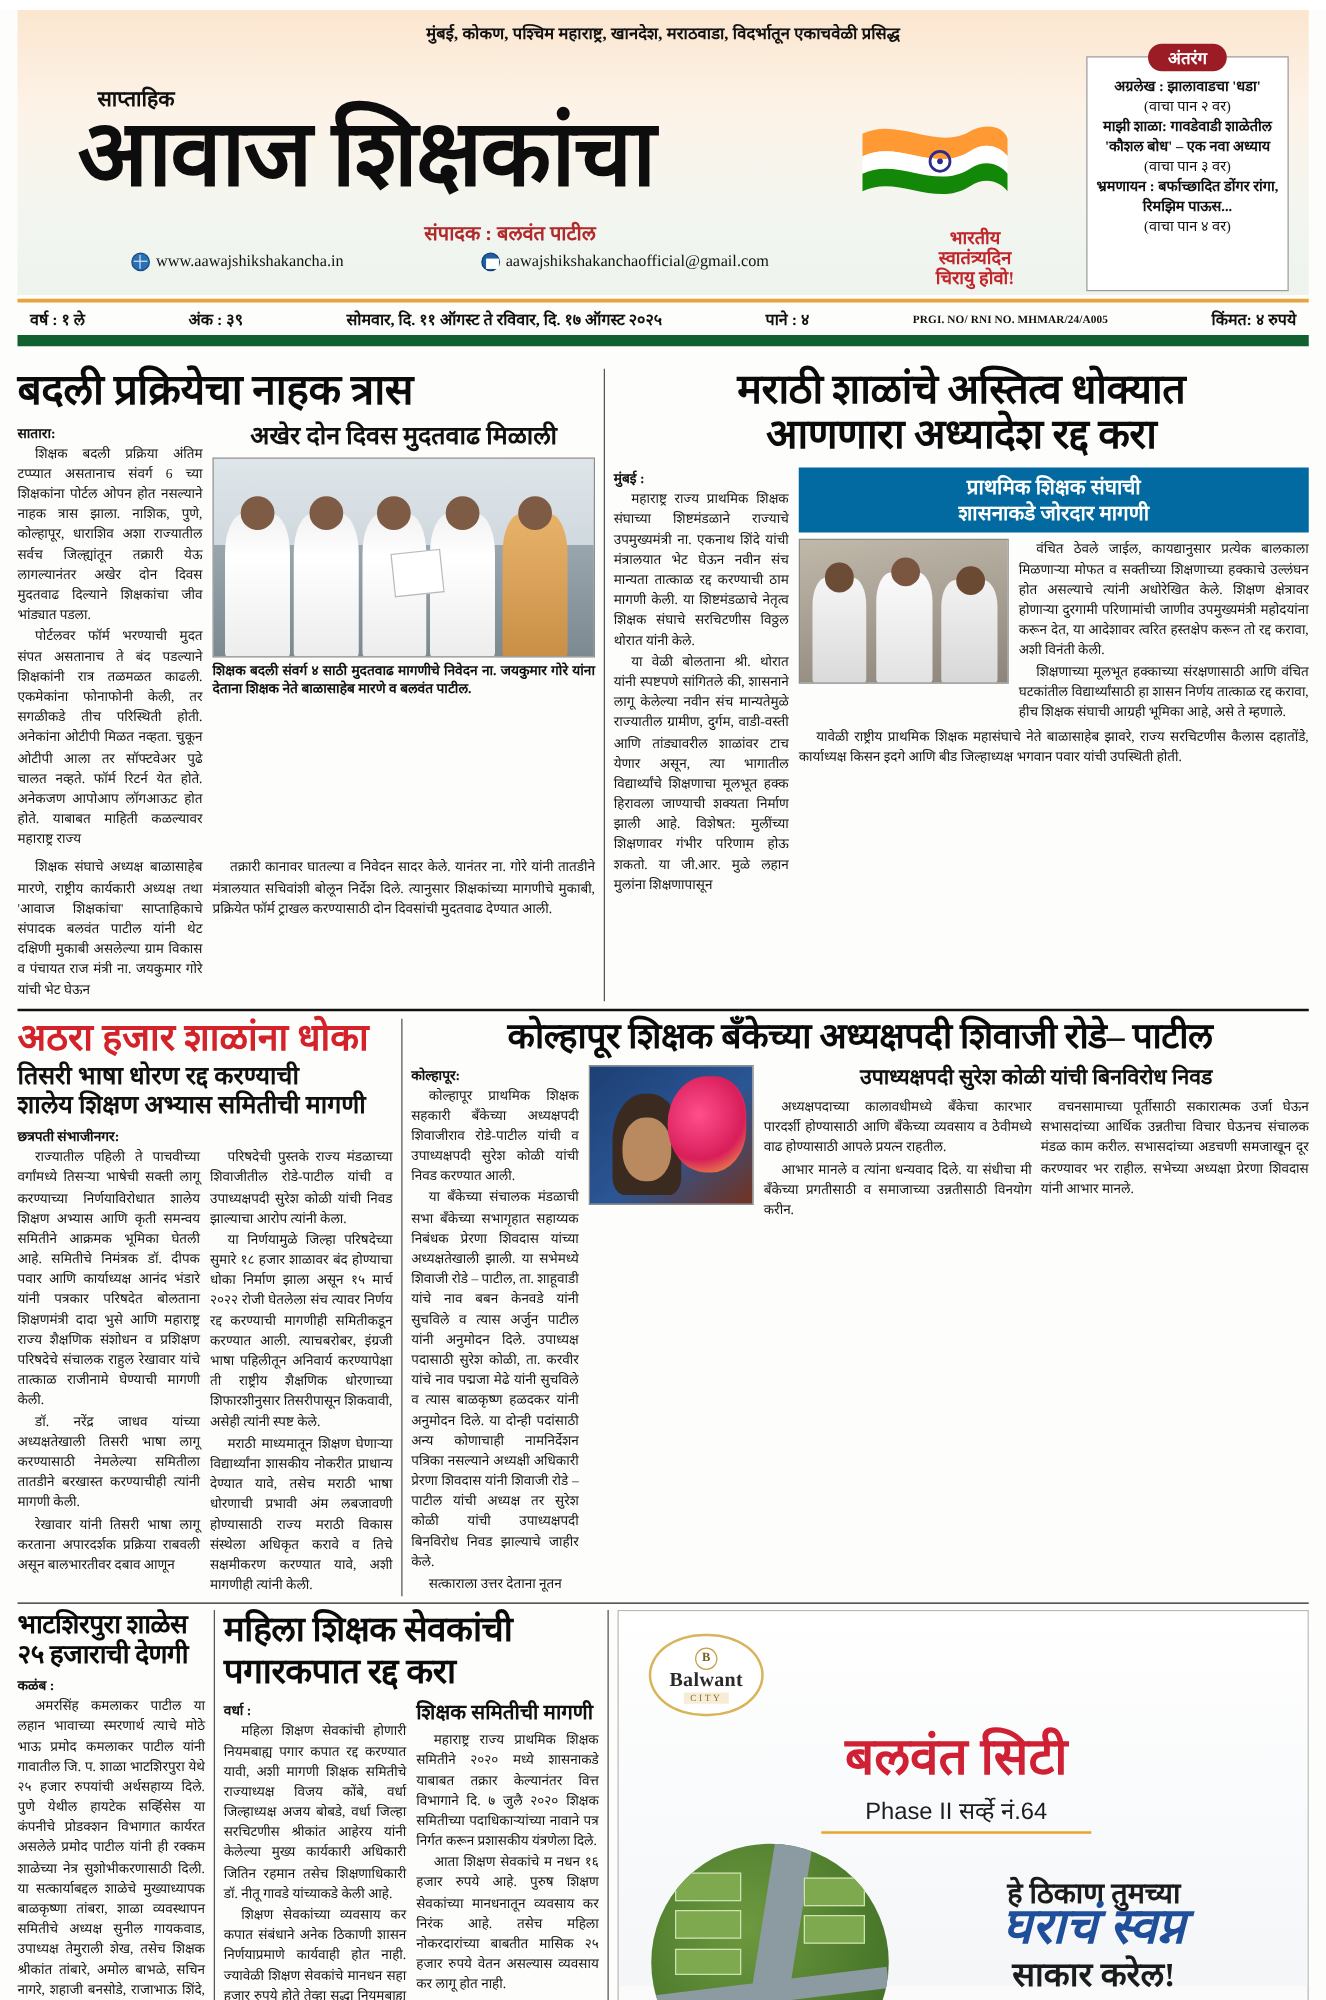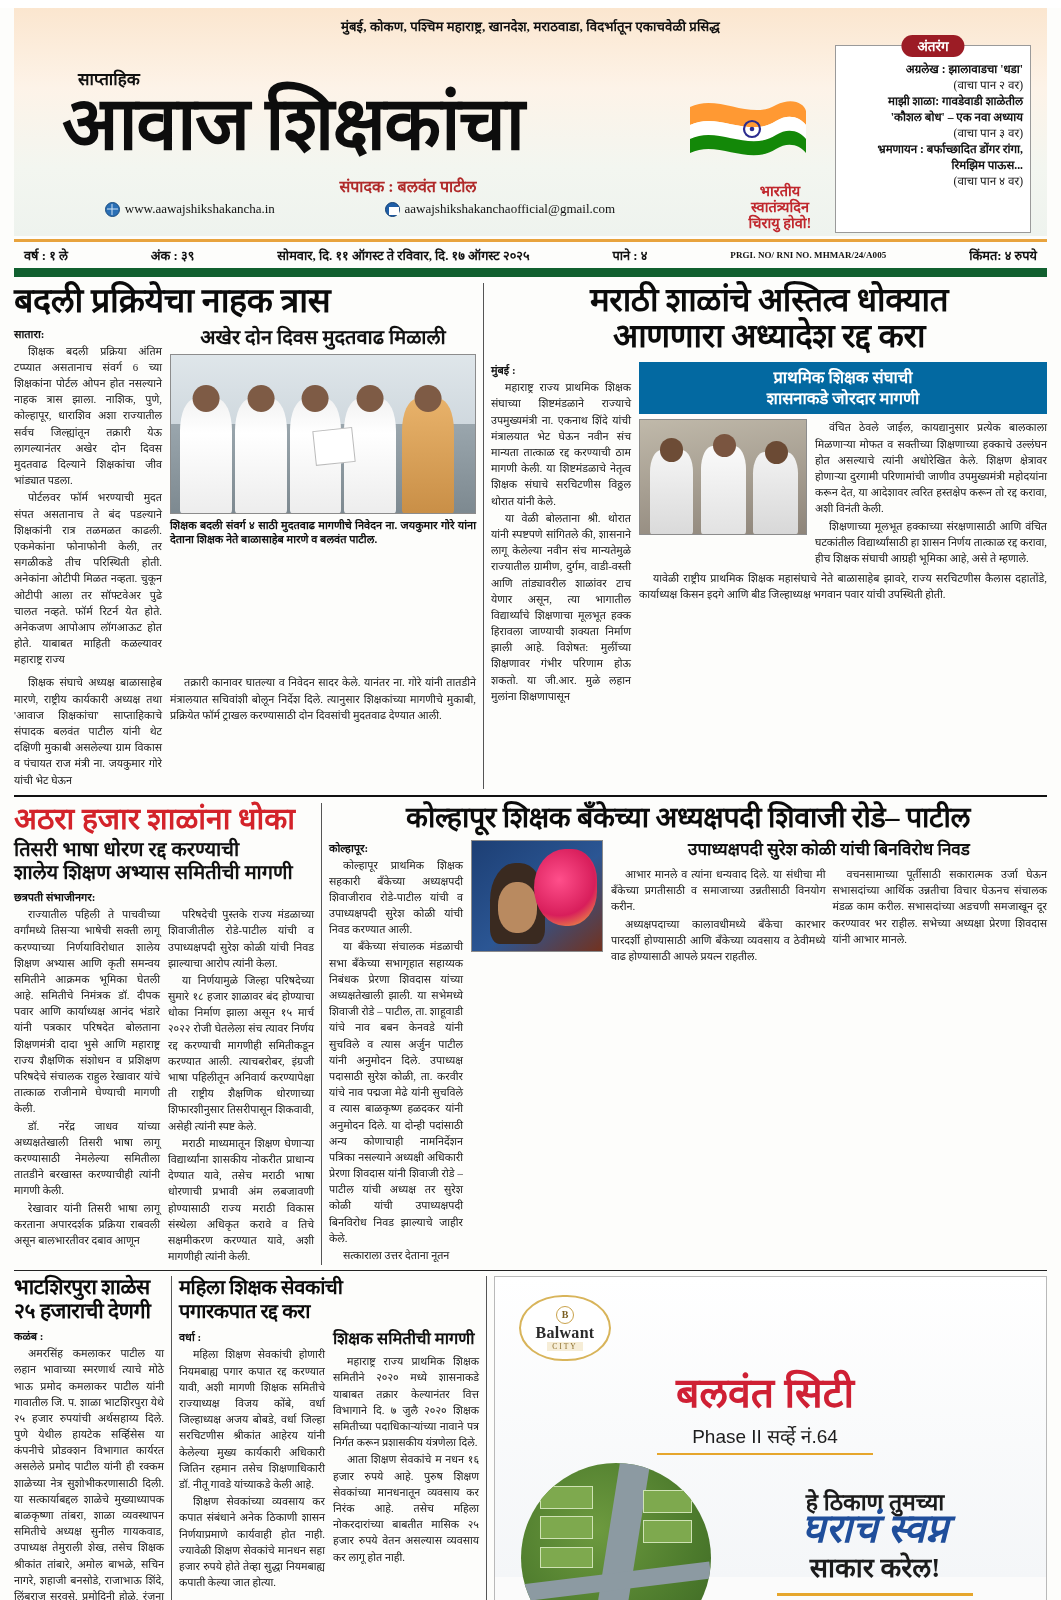--- a/index.html
+++ b/index.html
@@ -82,25 +82,25 @@
   }
   .ic-mail { background: #1f5fa8; border: 1px solid #123f73; position: relative; }
   .ic-mail::after {
     content: ""; position: absolute; left: 3px; top: 4.5px; width: 8px; height: 6px;
     border: 1px solid #fff; background: #fff;
   }
 
   
   .antarang {
     position: absolute; right: 10px; top: 10px;
-    width: 196px; height: 188px;
+    width: 162px; height: 188px;
     border: 1px solid #9a9a9a;
     background: #fff;
     padding: 16px 7px 6px 7px;
-    text-align: right;
+    text-align: center;
   }
   .antarang-tab {
     position: absolute; left: 50%; top: -11px; transform: translateX(-50%);
     background: #9c1c25; color: #fff;
     font-size: 13.5px; font-weight: bold;
     padding: 2px 16px; border-radius: 11px;
     white-space: nowrap;
   }
   .antarang p { font-size: 11.6px; line-height: 1.38; color: #111; font-weight: bold; }
   .antarang p.small { font-weight: normal; }
@@ -300,21 +300,21 @@
       <span>सोमवार, दि. ११ ऑगस्ट ते रविवार, दि. १७ ऑगस्ट २०२५</span>
       <span>पाने : ४</span>
       <span class="regno">PRGI. NO/ RNI NO. MHMAR/24/A005</span>
       <span>किंमत: ४ रुपये</span>
     </div>
     <div class="infobar-rule-bot"></div>
   </div>
 
   <div class="content">
 
-    <div class="row" style="margin-top:6px;">
+    <div class="row" style="margin-top:18px;">
 
       <div class="col" style="width:462px;">
         <h1 class="head-black">बदली प्रक्रियेचा नाहक त्रास</h1>
         <div style="display:flex; margin-top:6px;">
           <div style="width:148px; flex:0 0 148px;">
             <div class="dateline">सातारा:</div>
             <div class="body-txt" style="margin-top:2px;">
               <p>शिक्षक बदली प्रक्रिया अंतिम टप्प्यात असतानाच संवर्ग 6 च्या शिक्षकांना पोर्टल ओपन होत नसल्याने नाहक त्रास झाला. नाशिक, पुणे, कोल्हापूर, धाराशिव अशा राज्यातील सर्वच जिल्ह्यांतून तक्रारी येऊ लागल्यानंतर अखेर दोन दिवस मुदतवाढ दिल्याने शिक्षकांचा जीव भांड्यात पडला.</p>
               <p>पोर्टलवर फॉर्म भरण्याची मुदत संपत असतानाच ते बंद पडल्याने शिक्षकांनी रात्र तळमळत काढली. एकमेकांना फोनाफोनी केली, तर सगळीकडे तीच परिस्थिती होती. अनेकांना ओटीपी मिळत नव्हता. चुकून ओटीपी आला तर सॉफ्टवेअर पुढे चालत नव्हते. फॉर्म रिटर्न येत होते. अनेकजण आपोआप लॉगआऊट होत होते. याबाबत माहिती कळल्यावर महाराष्ट्र राज्य</p>
             </div>
@@ -441,22 +441,22 @@
               <div class="photo" style="width:132px; flex:0 0 132px; height:112px;">
                 <div style="position:absolute;inset:0;background:linear-gradient(140deg,#1d3f74,#2b5694 55%,#73321f);"></div>
                 <div style="position:absolute; left:14%; bottom:6%; width:42%; height:74%; background:#3a2a20; border-radius:46% 46% 18% 18%;"></div>
                 <div style="position:absolute; left:20%; bottom:16%; width:30%; height:46%; background:#b98a60; border-radius:46%;"></div>
                 <div style="position:absolute; right:4%; top:8%; width:48%; height:70%; background:radial-gradient(circle at 40% 40%, #ff4f8b, #d81e5b 60%, #f4c13a 100%); border-radius:50% 40% 45% 50%;"></div>
               </div>
               <div style="flex:1;">
                 <h2 class="subhead-sm" style="text-align:center; font-size:17px;">उपाध्यक्षपदी सुरेश कोळी यांची बिनविरोध निवड</h2>
                 <div style="display:flex; gap:7px; margin-top:6px;">
                   <div class="body-txt" style="flex:1;">
+                    <p>अध्यक्षपदाच्या कालावधीमध्ये बँकेचा कारभार पारदर्शी होण्यासाठी आणि बँकेच्या व्यवसाय व ठेवीमध्ये वाढ होण्यासाठी आपले प्रयत्न राहतील.</p>
                     <p>आभार मानले व त्यांना धन्यवाद दिले. या संधीचा मी बँकेच्या प्रगतीसाठी व समाजाच्या उन्नतीसाठी विनयोग करीन.</p>
-                    <p>अध्यक्षपदाच्या कालावधीमध्ये बँकेचा कारभार पारदर्शी होण्यासाठी आणि बँकेच्या व्यवसाय व ठेवीमध्ये वाढ होण्यासाठी आपले प्रयत्न राहतील.</p>
                   </div>
                   <div class="body-txt" style="flex:1;">
                     <p>वचनसामाच्या पूर्तीसाठी सकारात्मक उर्जा घेऊन सभासदांच्या आर्थिक उन्नतीचा विचार घेऊनच संचालक मंडळ काम करील. सभासदांच्या अडचणी समजाखून दूर करण्यावर भर राहील. सभेच्या अध्यक्षा प्रेरणा शिवदास यांनी आभार मानले.</p>
                   </div>
                 </div>
               </div>
             </div>
           </div>
         </div>
       </div>
@@ -473,21 +473,21 @@
         </h1>
         <div class="dateline" style="margin-top:4px;">कळंब :</div>
         <div class="body-txt" style="margin-top:2px;">
           <p>अमरसिंह कमलाकर पाटील या लहान भावाच्या स्मरणार्थ त्याचे मोठे भाऊ प्रमोद कमलाकर पाटील यांनी गावातील जि. प. शाळा भाटशिरपुरा येथे २५ हजार रुपयांची अर्थसहाय्य दिले. पुणे येथील हायटेक सर्व्हिसेस या कंपनीचे प्रोडक्शन विभागात कार्यरत असलेले प्रमोद पाटील यांनी ही रक्कम शाळेच्या नेत्र सुशोभीकरणासाठी दिली. या सत्कार्याबद्दल शाळेचे मुख्याध्यापक बाळकृष्णा तांबरा, शाळा व्यवस्थापन समितीचे अध्यक्ष सुनील गायकवाड, उपाध्यक्ष तेमुराली शेख, तसेच शिक्षक श्रीकांत तांबारे, अमोल बाभळे, सचिन नागरे, शहाजी बनसोडे, राजाभाऊ शिंदे, लिंबराज सुरवसे, प्रमोदिनी होळे, रंजना थोरात यांनी पाटील कुटुंबाचे आभार मानले.</p>
         </div>
       </div>
 
       <div class="vdiv"></div>
 
       <div class="col" style="width:300px; flex:0 0 300px;">
-        <h1 class="head-black" style="font-size:20px; line-height:1.18;">
+        <h1 class="head-black" style="font-size:28px; line-height:1.18;">
           <span>महिला शिक्षक सेवकांची</span><br>
           <span>पगारकपात रद्द करा</span>
         </h1>
         <div style="display:flex; gap:8px; margin-top:6px;">
           <div style="flex:1;">
             <div class="dateline">वर्धा :</div>
             <div class="body-txt" style="margin-top:2px;">
               <p>महिला शिक्षण सेवकांची होणारी नियमबाह्य पगार कपात रद्द करण्यात यावी, अशी मागणी शिक्षक समितीचे राज्याध्यक्ष विजय कोंबे, वर्धा जिल्हाध्यक्ष अजय बोबडे, वर्धा जिल्हा सरचिटणीस श्रीकांत आहेरय यांनी केलेल्या मुख्य कार्यकारी अधिकारी जितिन रहमान तसेच शिक्षणाधिकारी डॉ. नीतू गावडे यांच्याकडे केली आहे.</p>
               <p>शिक्षण सेवकांच्या व्यवसाय कर कपात संबंधाने अनेक ठिकाणी शासन निर्णयाप्रमाणे कार्यवाही होत नाही. ज्यावेळी शिक्षण सेवकांचे मानधन सहा हजार रुपये होते तेव्हा सुद्धा नियमबाह्य कपाती केल्या जात होत्या.</p>
             </div>

